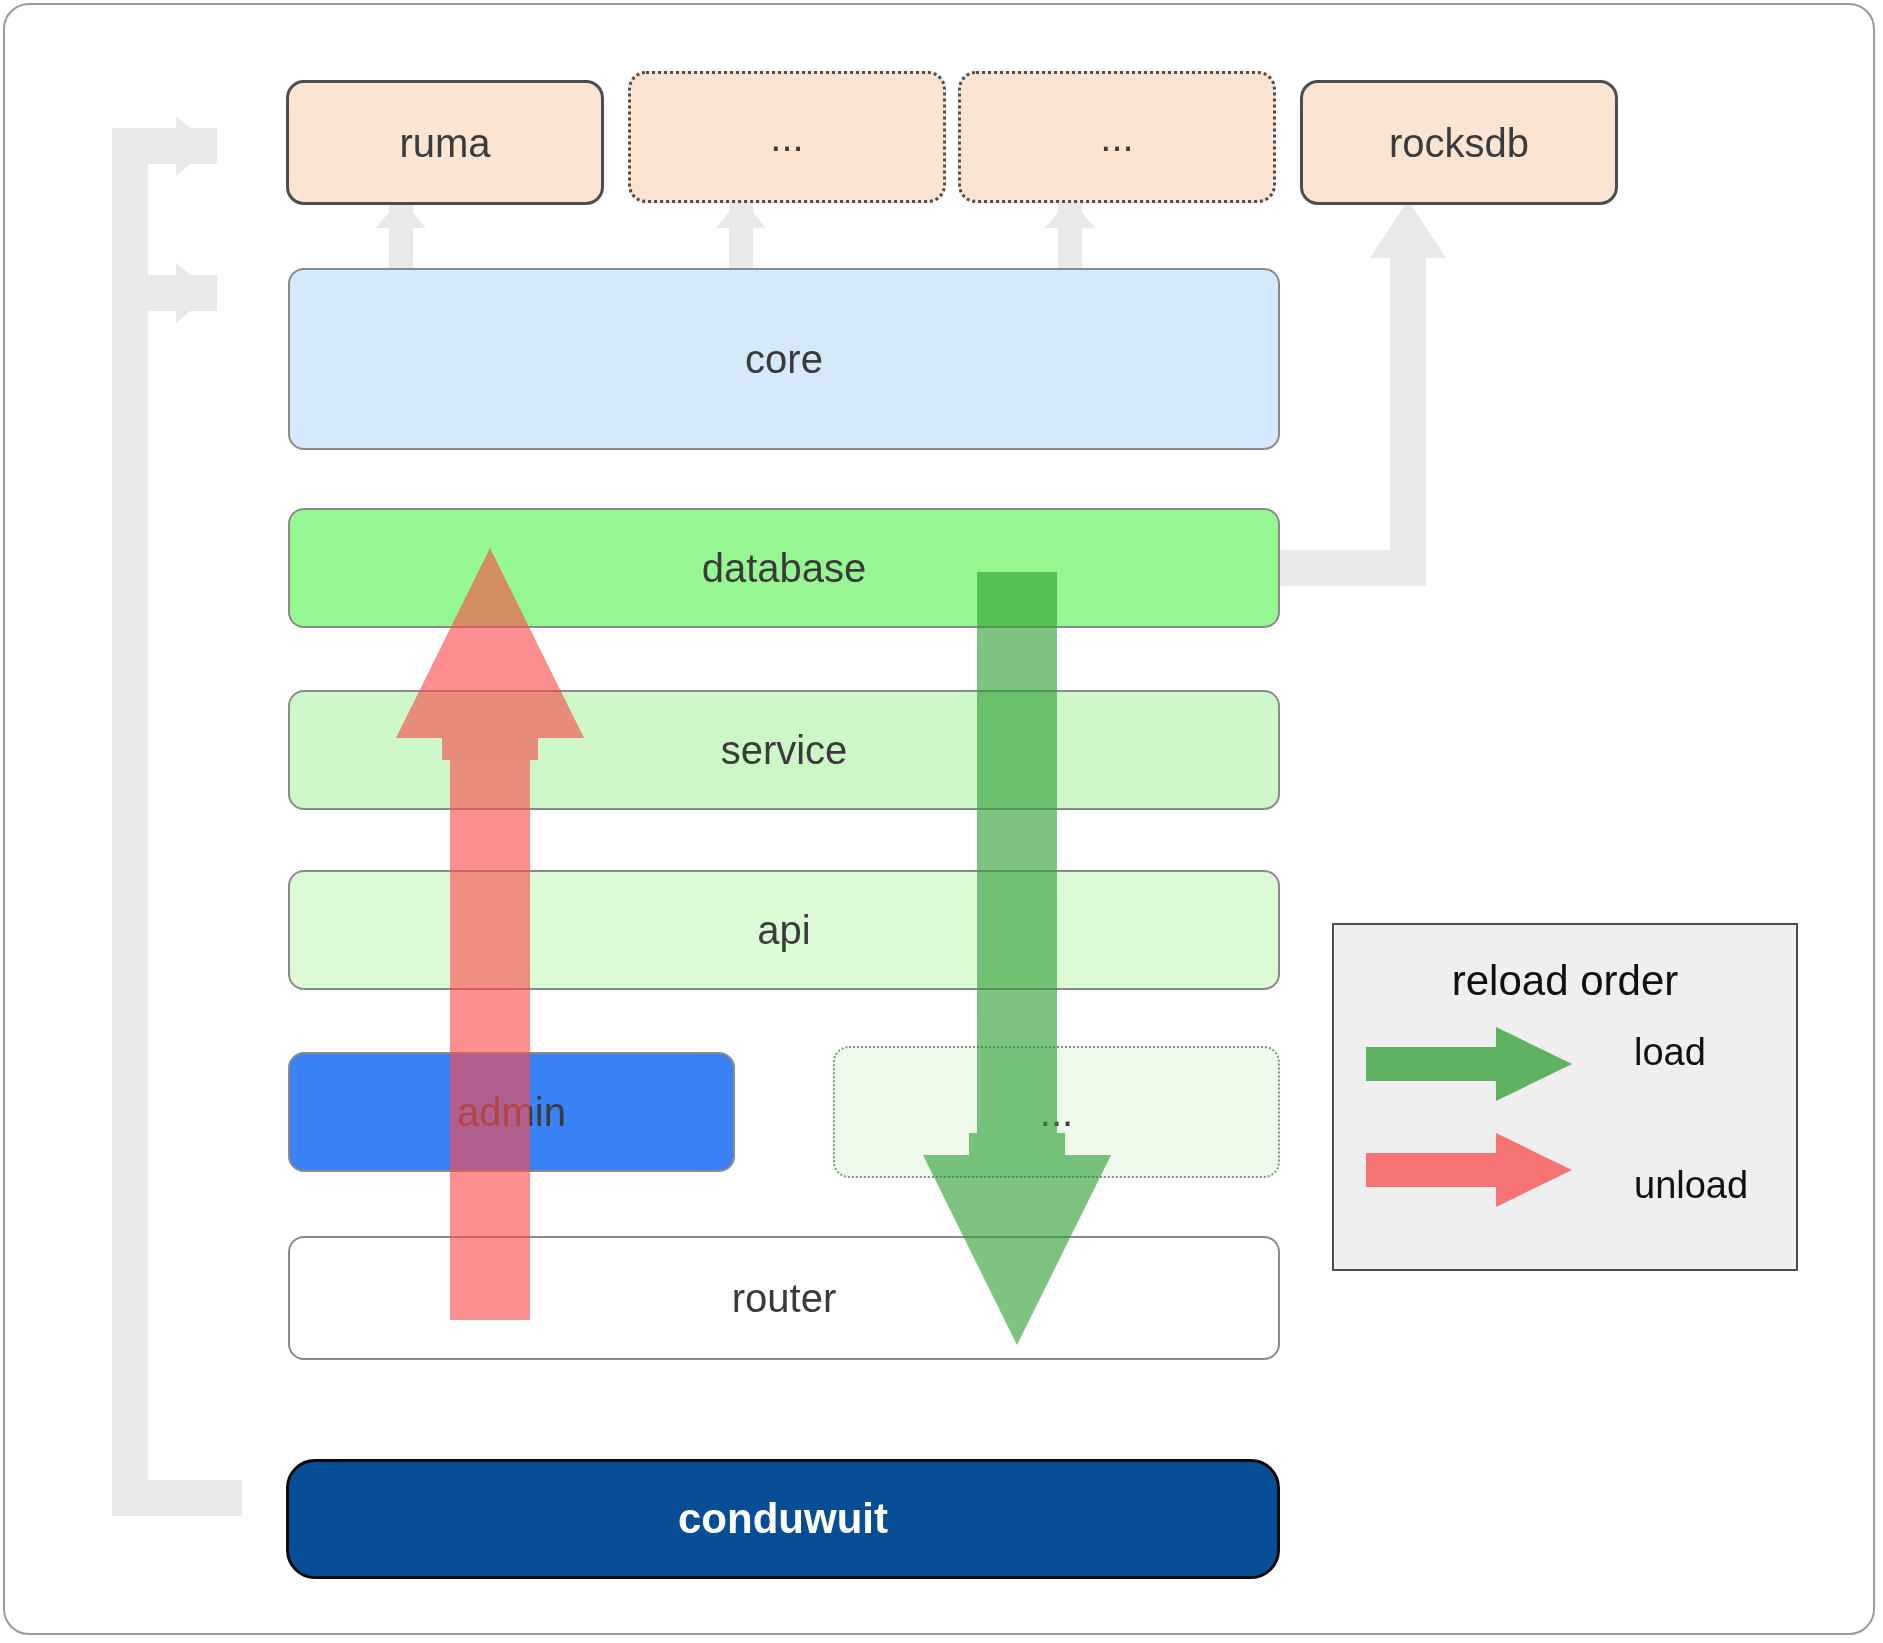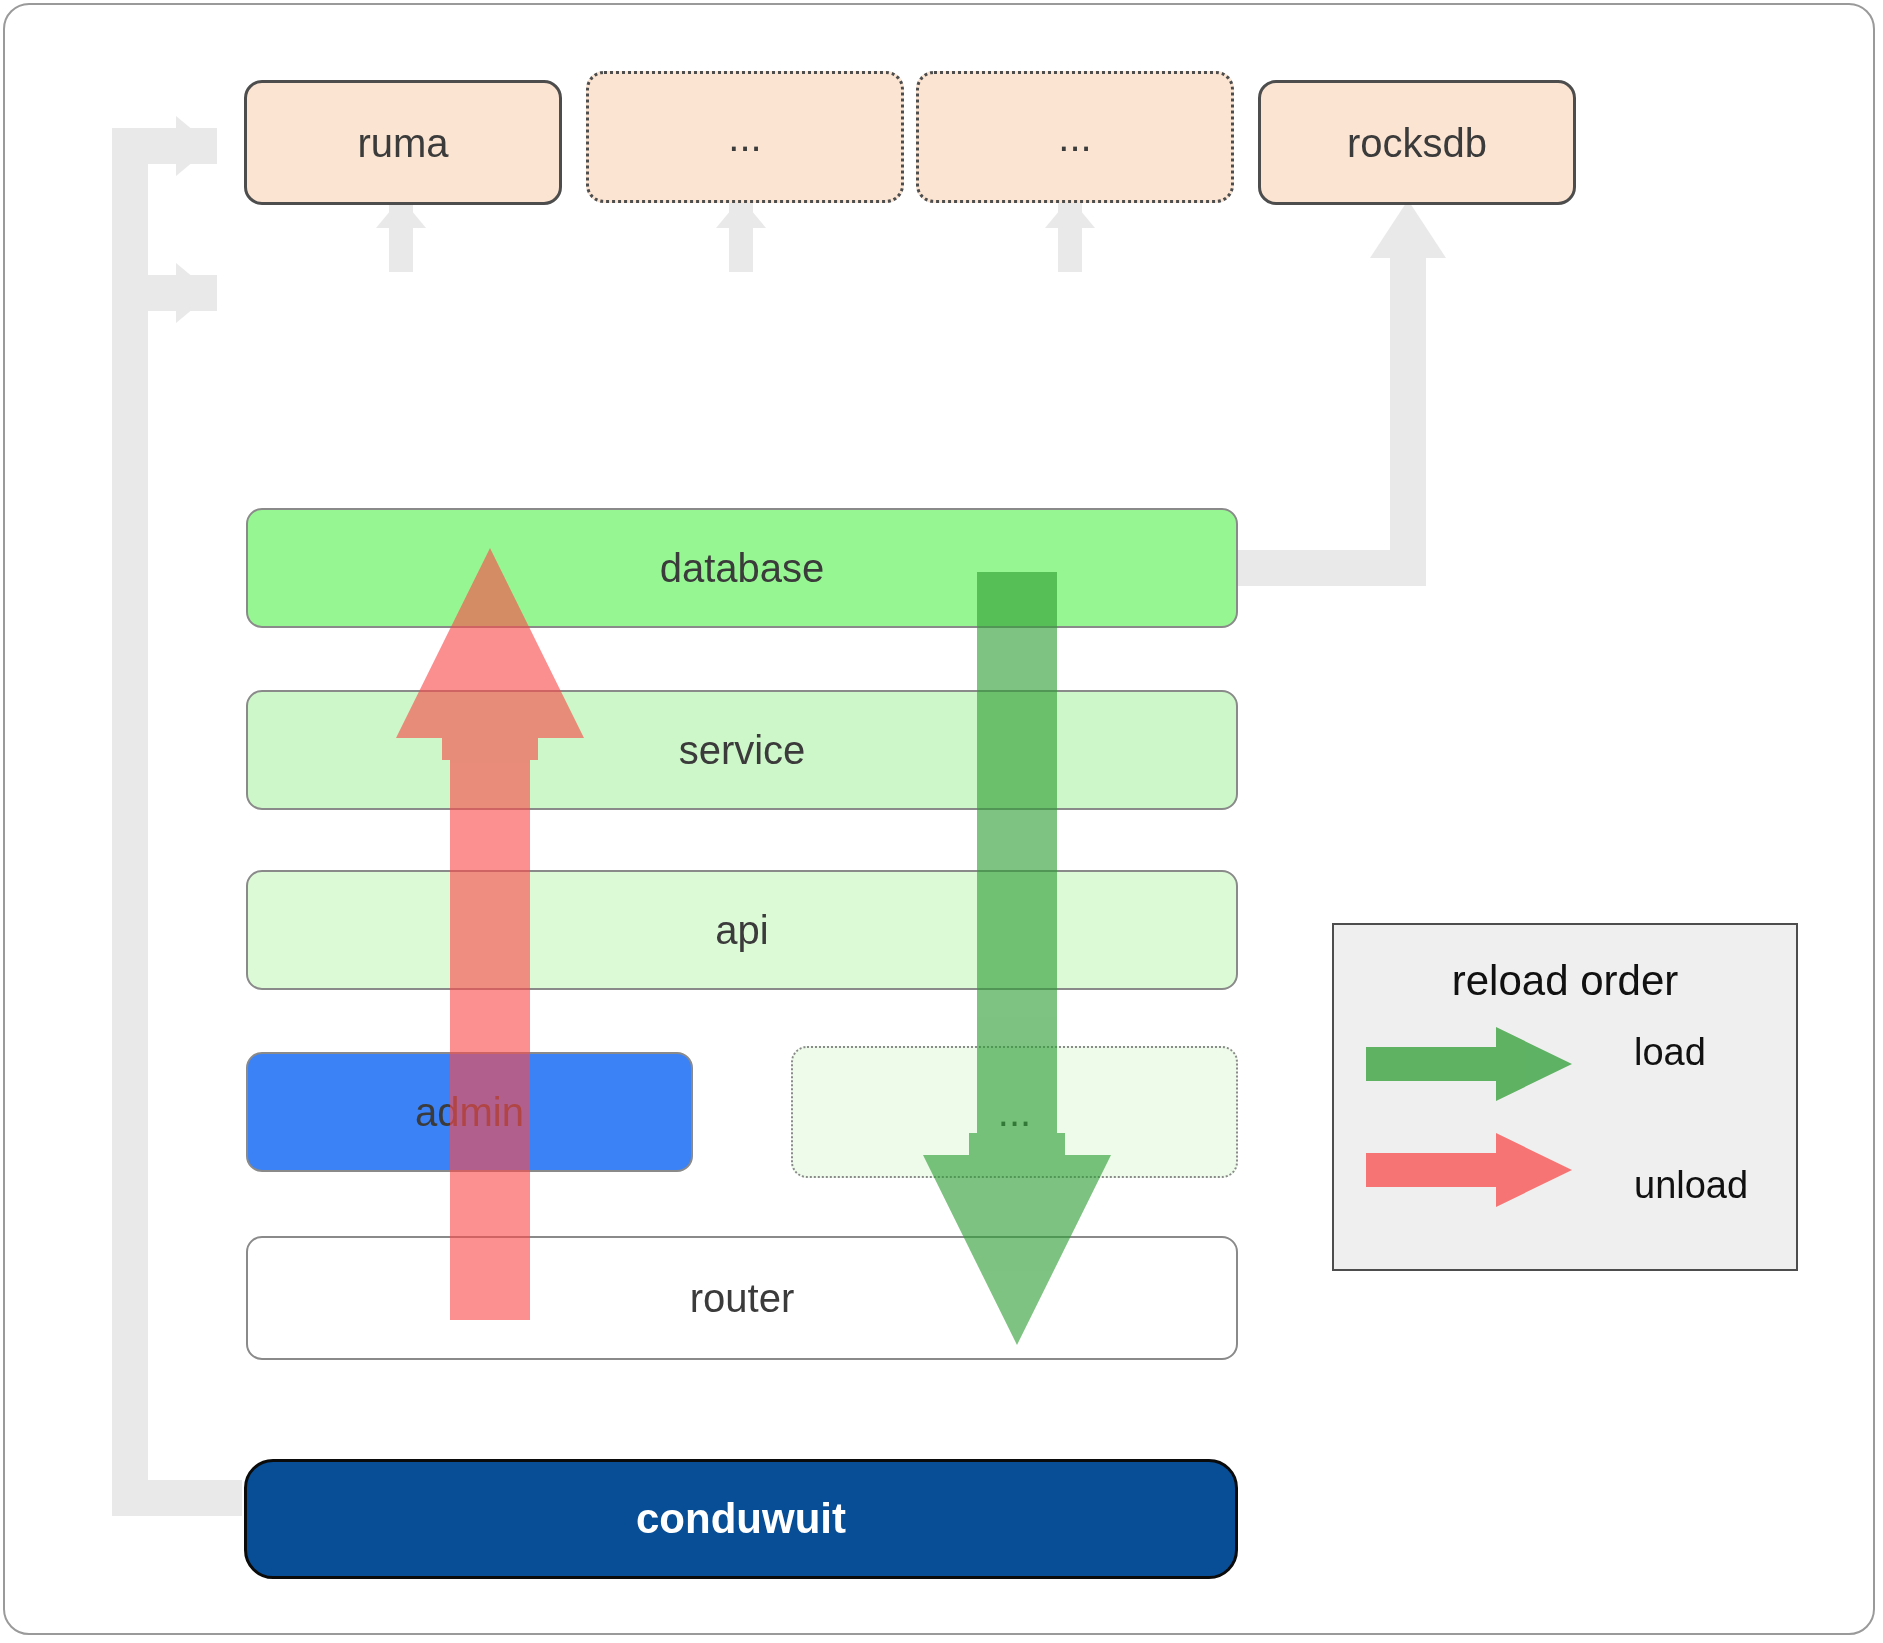--- a/index.html
+++ b/index.html
@@ -30,20 +30,21 @@
     position: absolute;
     box-sizing: border-box;
     display: flex;
     align-items: center;
     justify-content: center;
     border-radius: 14px;
     color: #3b3b3b;
     font-size: 38px;
     line-height: 1;
     z-index: 5;
+    margin-left: 42px;
   }
 
   
   .dep {
     background: #fce4d2;
     border: 3px solid #4d4d4d;
     border-radius: 18px;
     font-size: 40px;
   }
   .dep.dotted {
@@ -179,20 +180,23 @@
   </div>
 
   <div class="node dep dotted" style="left:916px; top:71px; width:318px; height:132px;">
     <span>...</span>
   </div>
 
   <div class="node dep" style="left:1258px; top:80px; width:318px; height:125px;">
     <span>rocksdb</span>
   </div>
 
+  <div class="node core" style="left:246px; top:268px; width:992px; height:182px;">
+    <span>core</span>
+  </div>
 
   <div class="node layer l1" style="left:246px; top:508px; width:992px; height:120px;">
     <span>database</span>
   </div>
 
   <div class="node layer l3" style="left:246px; top:870px; width:992px; height:120px;">
     <span>api</span>
   </div>
 
   <div class="node layer l2" style="left:246px; top:690px; width:992px; height:120px;">

